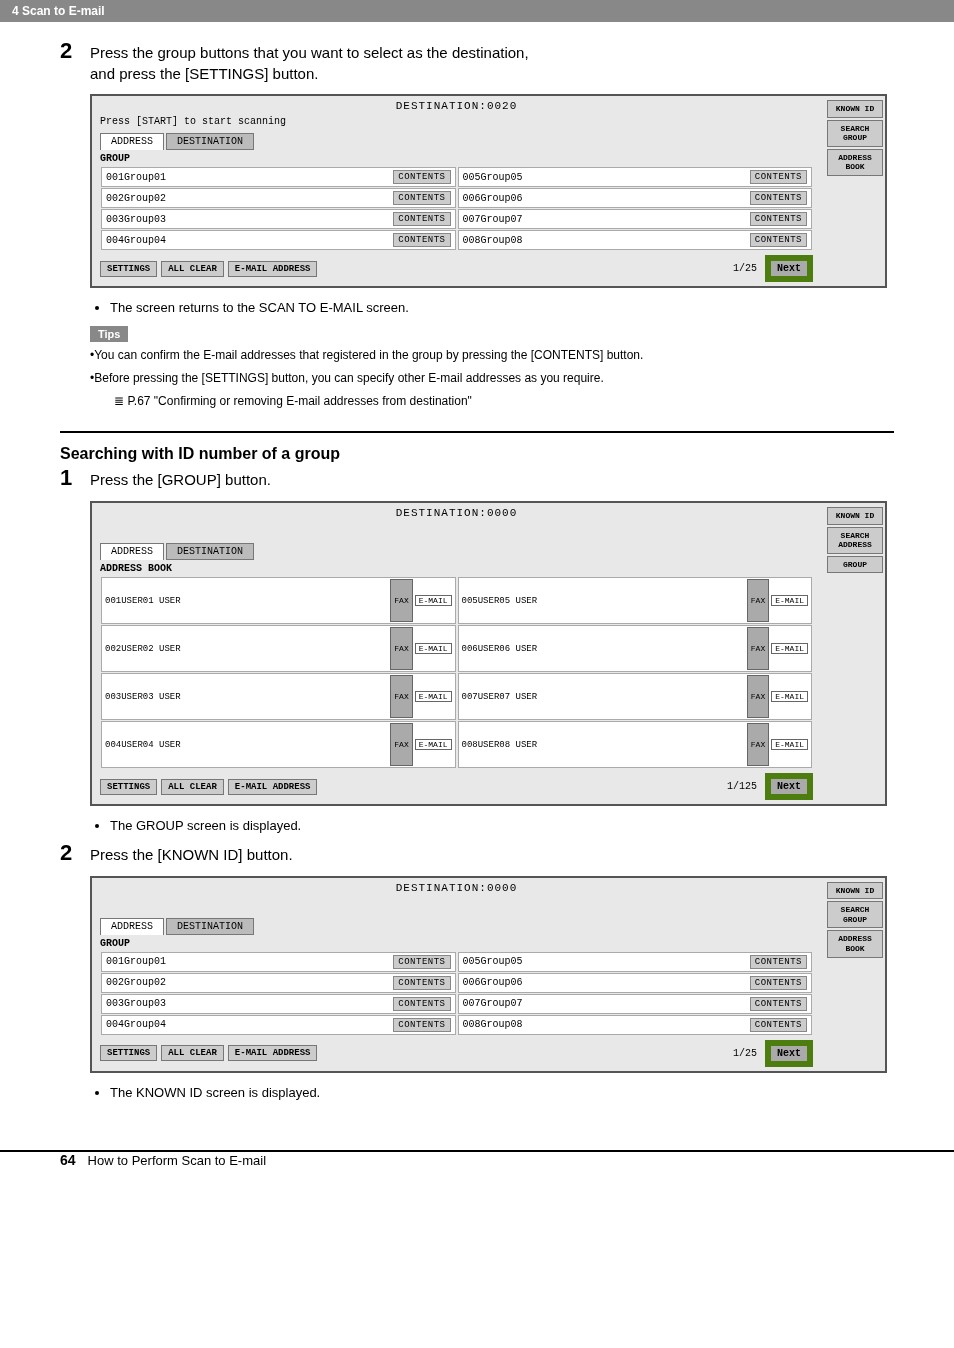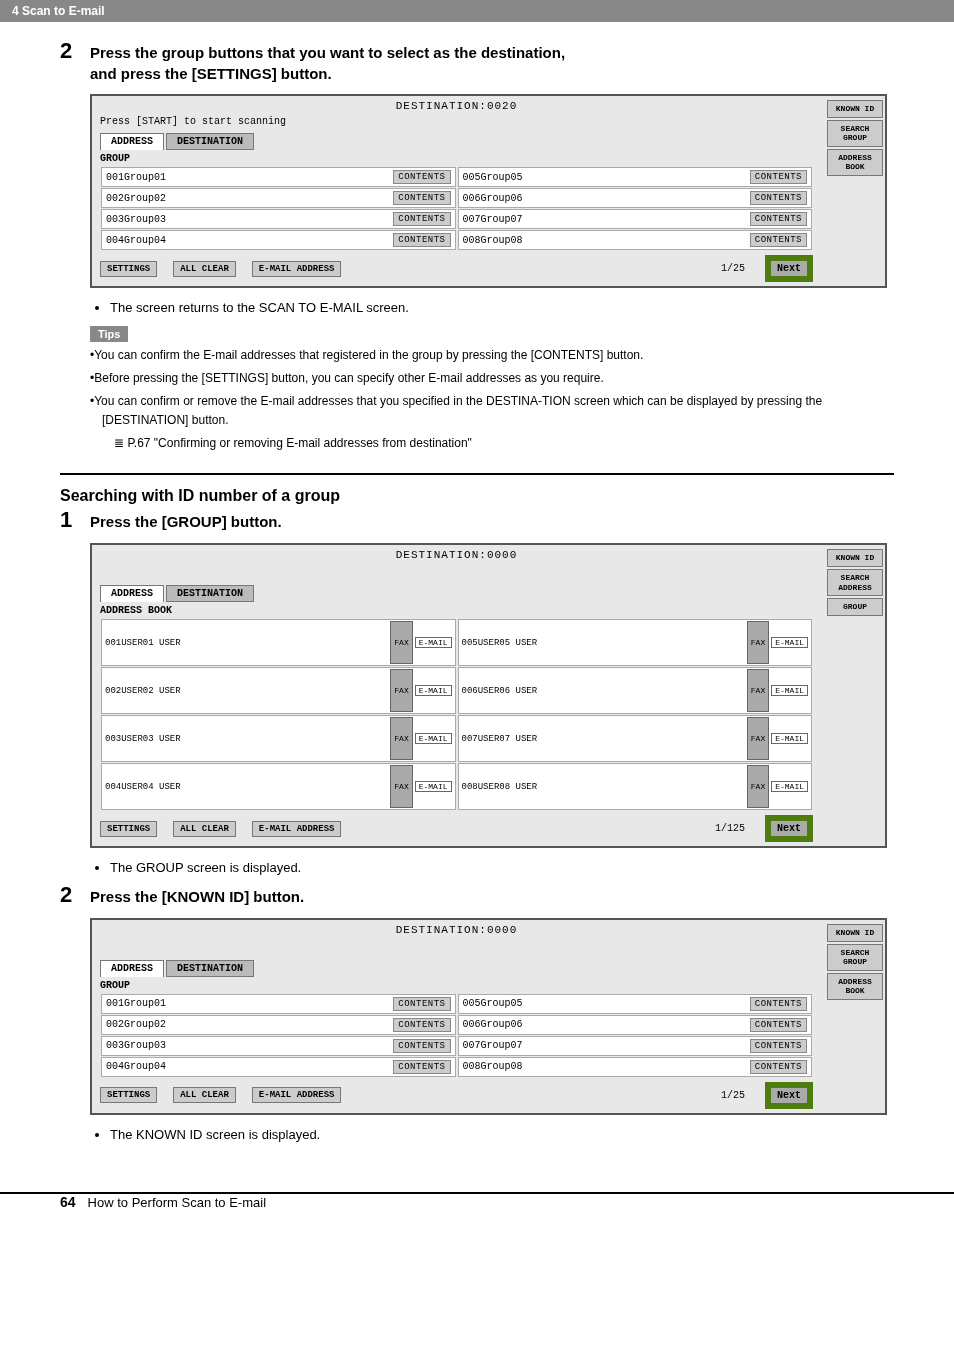--- a/index.html
+++ b/index.html
@@ -34,21 +34,21 @@
     }
     .step-num {
       font-size: 22px;
       font-weight: bold;
       color: #000;
       min-width: 30px;
       margin-top: -4px;
     }
     .step-text {
       font-size: 15px;
-      font-weight: bold;
+      font-weight: normal;
       line-height: 1.4;
     }
 
     
     .screen-mock {
       border: 2px solid #555;
       background: #e8e8e8;
       margin: 10px 7px 10px 30px;
       font-size: 11px;
       font-family: 'Courier New', monospace;
@@ -66,21 +66,21 @@
     .screen-tabs {
       display: flex;
       padding: 4px 8px 0 8px;
       gap: 2px;
     }
     .screen-tab {
       background: #bbb;
       border: 1px solid #777;
       padding: 2px 10px;
       font-size: 10px;
-      font-weight: bold;
+      font-weight: normal;
       text-align: right;
     }
     .screen-tab.active {
       background: #fff;
       border-bottom: none;
     }
     .screen-section-label {
       font-size: 10px;
       font-weight: bold;
       padding: 3px 8px 2px 8px;
@@ -102,21 +102,21 @@
       background: #ccc;
       border: 1px solid #888;
       font-size: 9px;
       padding: 1px 4px;
       letter-spacing: 0.5px;
     }
     .screen-footer {
       display: flex;
       align-items: center;
       padding: 4px 8px;
-      gap: 16px;
+      gap: 4px;
     }
     .screen-footer-btn {
       background: #ccc;
       border: 1px solid #777;
       font-size: 9px;
       font-weight: bold;
       padding: 2px 6px;
     }
     .screen-footer-page {
       flex: 1;
@@ -329,21 +329,20 @@
 
   <ul class="bullet-list">
     <li>The screen returns to the SCAN TO E-MAIL screen.</li>
   </ul>
 
   <div class="tips-box">
     <div class="tips-label">Tips</div>
     <div class="tips-content">
       <p>•You can confirm the E-mail addresses that registered in the group by pressing the [CONTENTS] button.</p>
       <p>•Before pressing the [SETTINGS] button, you can specify other E-mail addresses as you require.</p>
-      <p>•You can confirm or remove the E-mail addresses that you specified in the DESTINA-TION screen which can be displayed by pressing the [DESTINATION] button.</p>
       <p style="padding-left:24px; text-indent:0;">≣ P.67 "Confirming or removing E-mail addresses from destination"</p>
     </div>
   </div>
 
   <div class="section-divider"></div>
   <div class="section-heading">Searching with ID number of a group</div>
 
   <div class="step-block">
     <span class="step-num">1</span>
     <span class="step-text">Press the [GROUP] button.</span>

